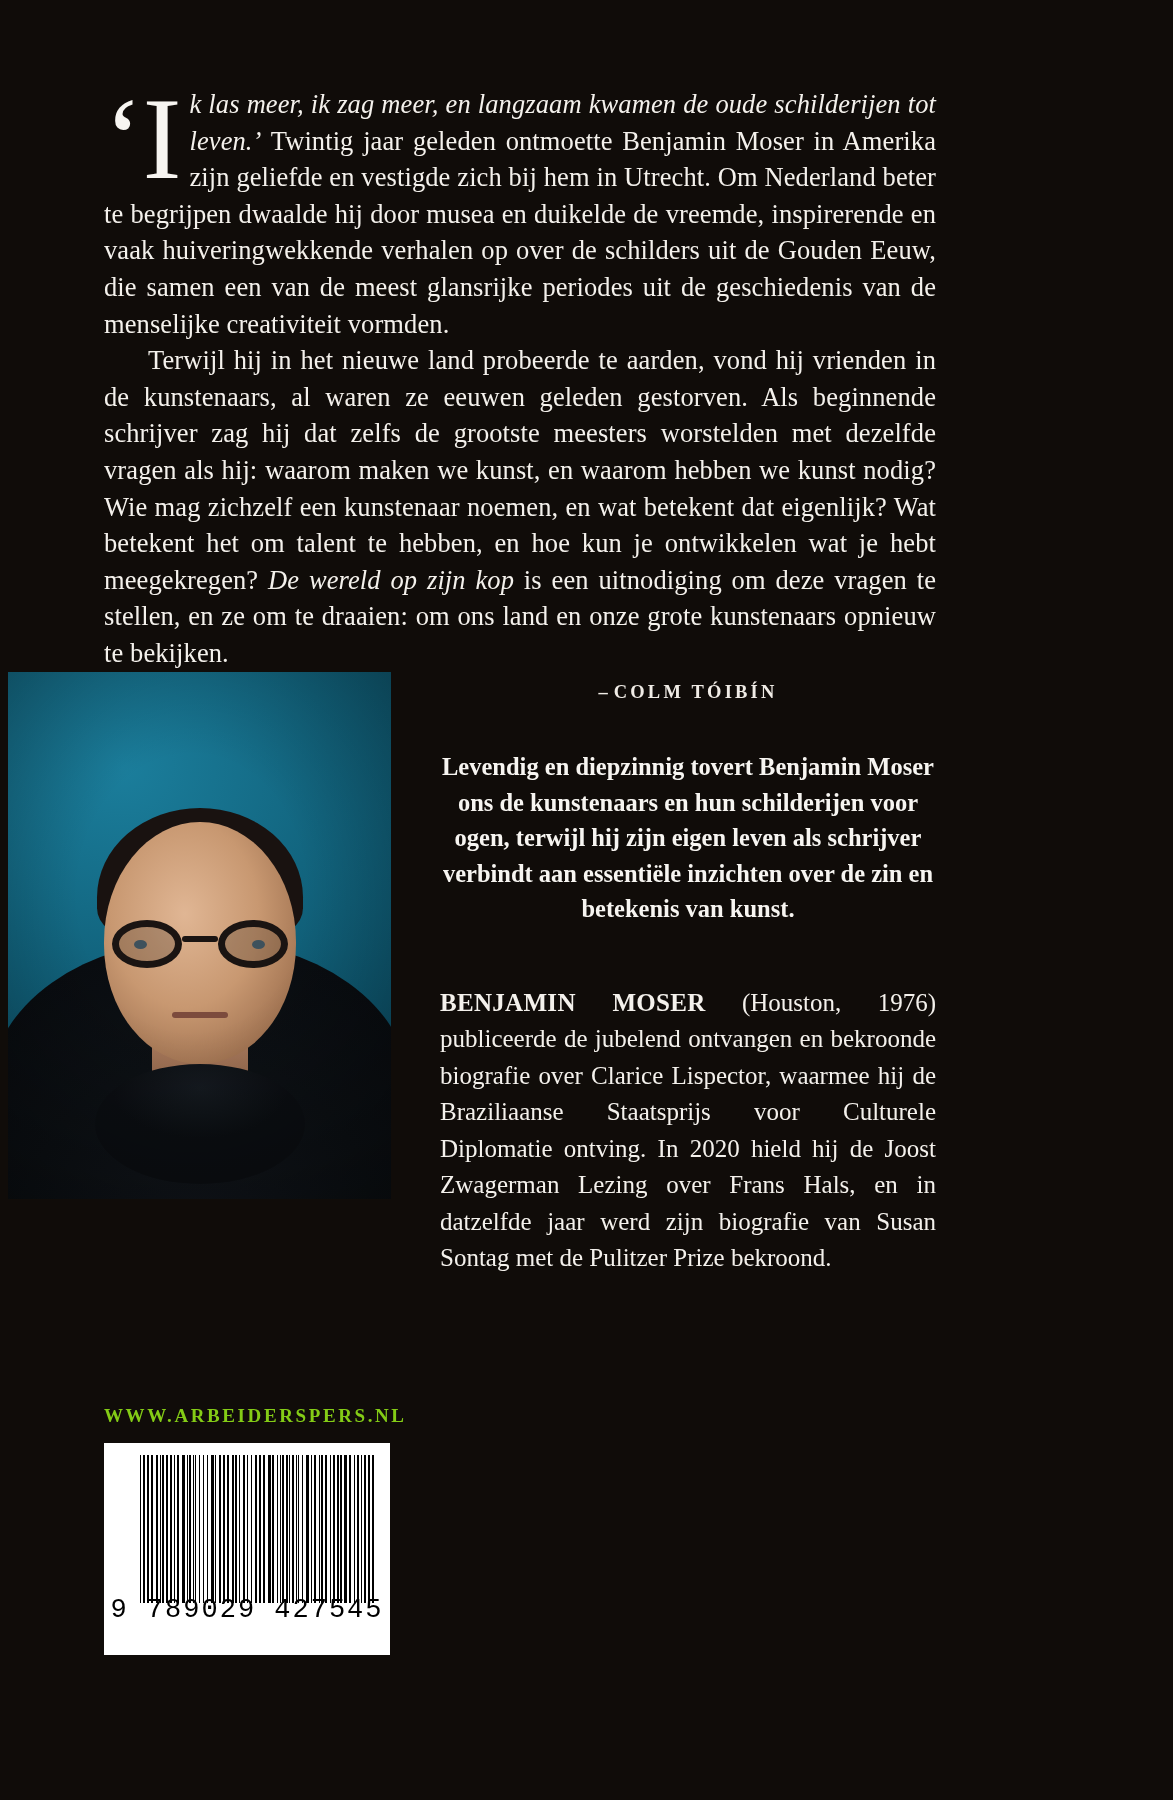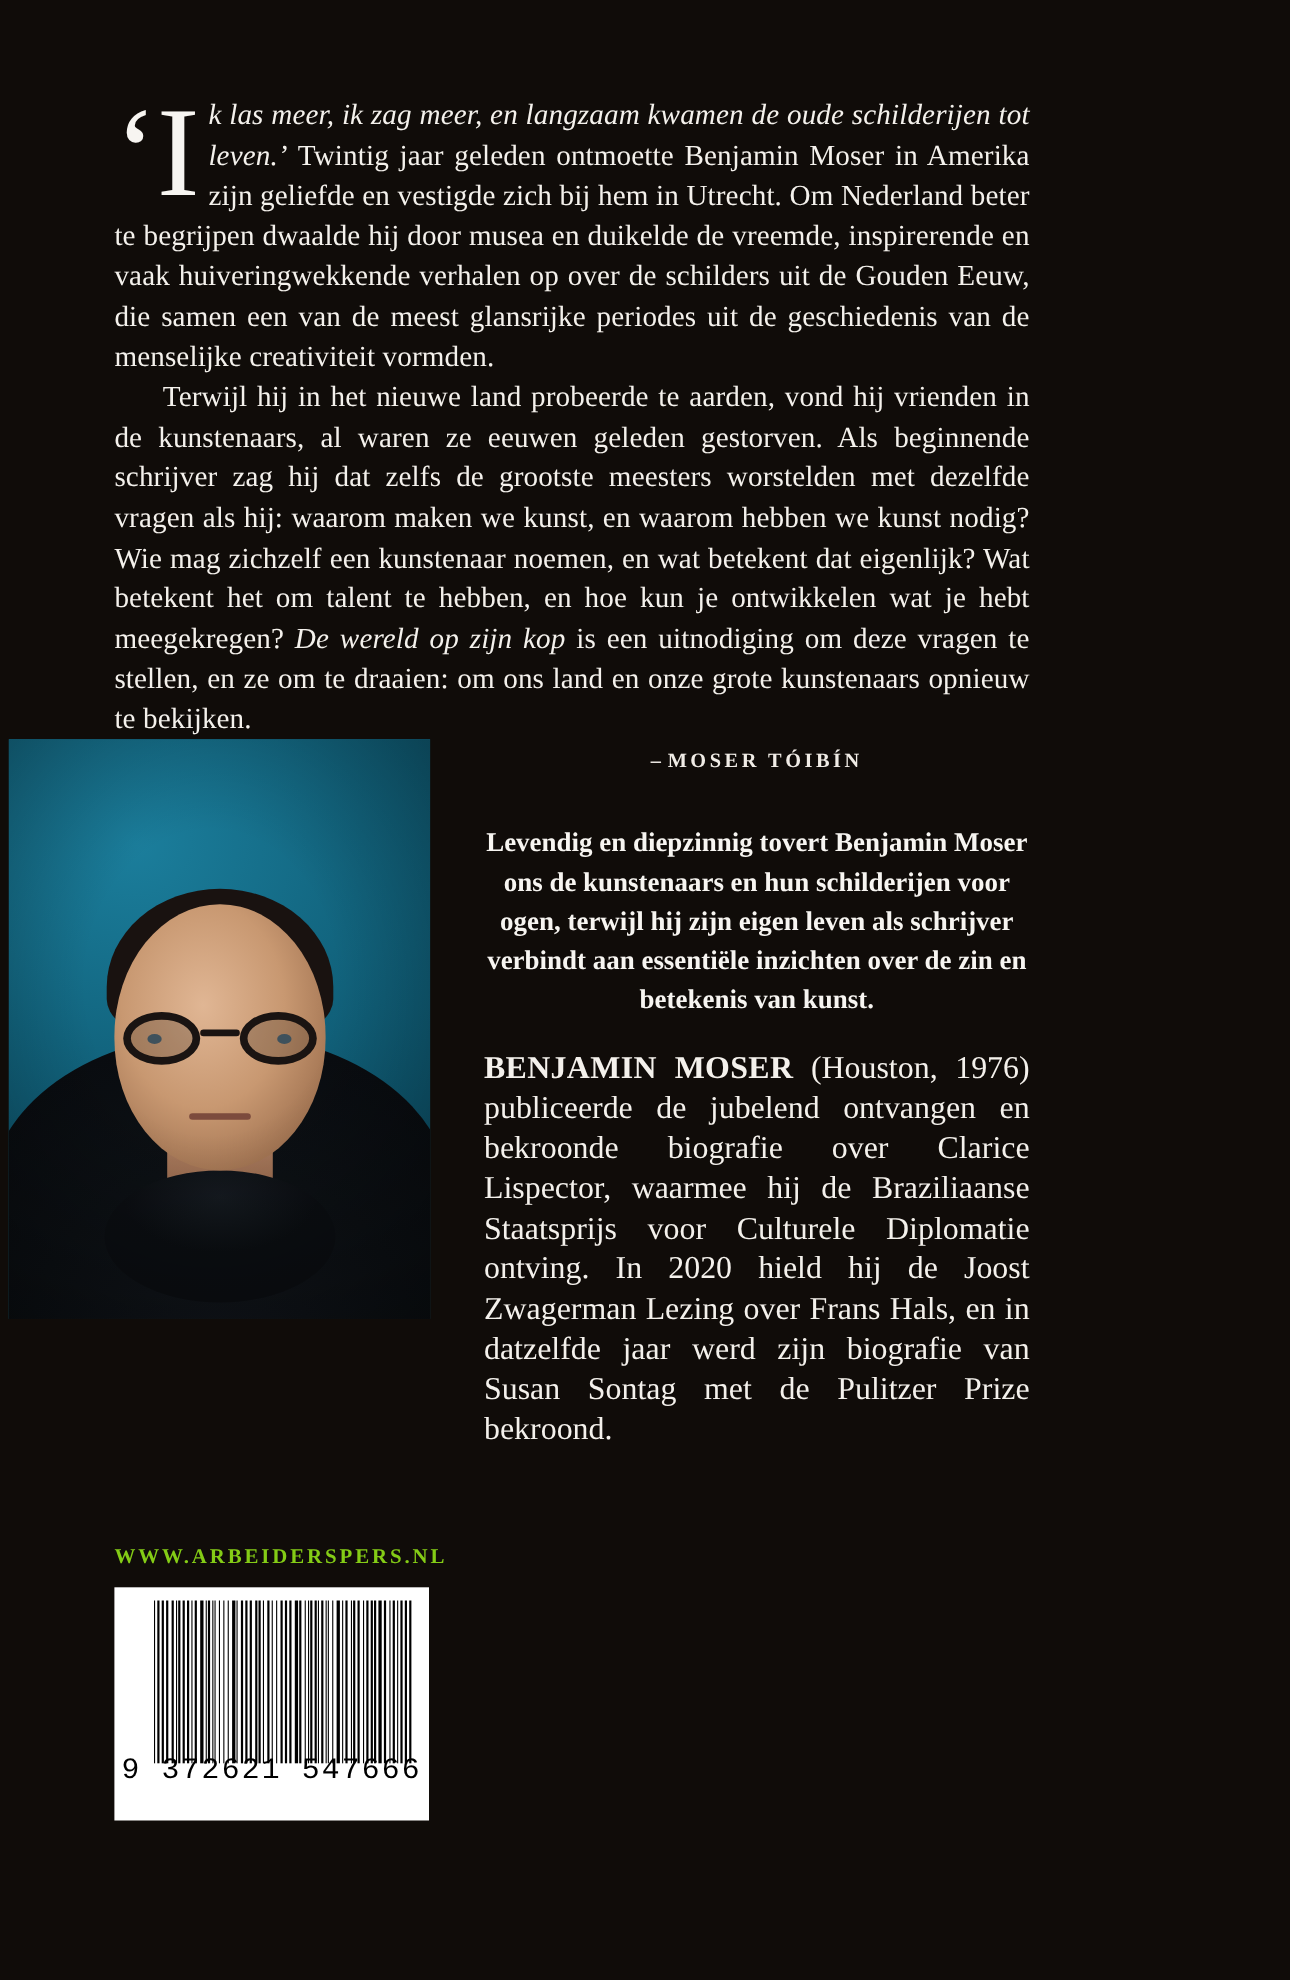--- a/index.html
+++ b/index.html
@@ -245,22 +245,22 @@
   .attrib {
     text-align: center;
     font-size: 18.5px;
     letter-spacing: 3.2px;
     margin-top: 22px;
     color: #f0ece6;
     font-weight: bold;
   }
   .attrib .dash { letter-spacing: 0; margin-right: 6px; }
   .bio {
-    margin-top: 26px;
-    font-size: 29px;
+    margin-top: 58px;
+    font-size: 25px;
     line-height: 36.5px;
     text-align: justify;
     color: #f4f1ec;
   }
   .bio .name {
     font-weight: bold;
     letter-spacing: 0.3px;
   }
 </style>
 </head>
@@ -417,26 +417,26 @@
         <span style="width:3px;background:transparent"></span>
         <span style="width:3px"></span>
         <span style="width:3px;background:transparent"></span>
         <span style="width:3px"></span>
         <span style="width:3px;background:transparent"></span>
         <span style="width:2px"></span>
         <span style="width:4px;background:transparent"></span>
         <span style="width:2px"></span>
         <span style="width:3px;background:transparent"></span>
       </div>
-    <div class="barcode-digits">9 372621 547666</div>
+    <div class="barcode-digits">9 789029 427545</div>
   </div>
 
   <div class="rightcol">
 
-    <div class="attrib"><span class="dash">–</span><span>MOSER TÓIBÍN</span></div>
+    <div class="attrib"><span class="dash">–</span><span>COLM TÓIBÍN</span></div>
 
     <p class="blurb second">Levendig en diepzinnig tovert Benjamin Moser ons de kunstenaars en hun schilderijen voor ogen, terwijl hij zijn eigen leven als schrijver verbindt aan essentiële inzichten over de zin en betekenis van kunst.</p>
 
     <p class="bio"><span class="name">BENJAMIN MOSER</span><span> (Houston, 1976) publiceerde de jubelend ontvangen en bekroonde biografie over Clarice Lispector, waarmee hij de Braziliaanse Staatsprijs voor Culturele Diplomatie ontving. In 2020 hield hij de Joost Zwagerman Lezing over Frans Hals, en in datzelfde jaar werd zijn biografie van Susan Sontag met de Pulitzer Prize bekroond.</span></p>
 
   </div>
 
 </div>
 
 </body></html>

